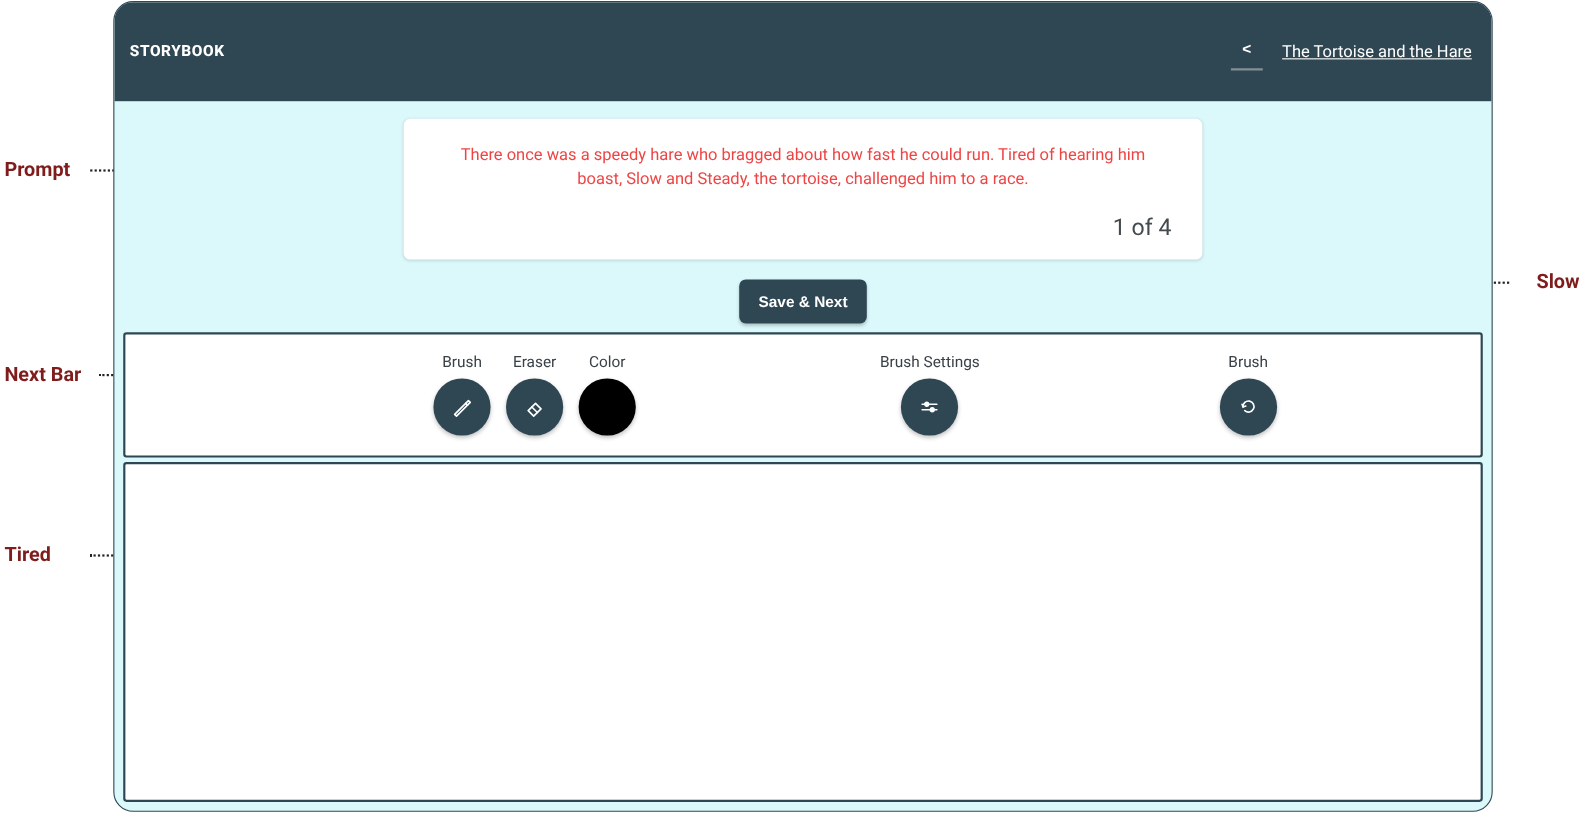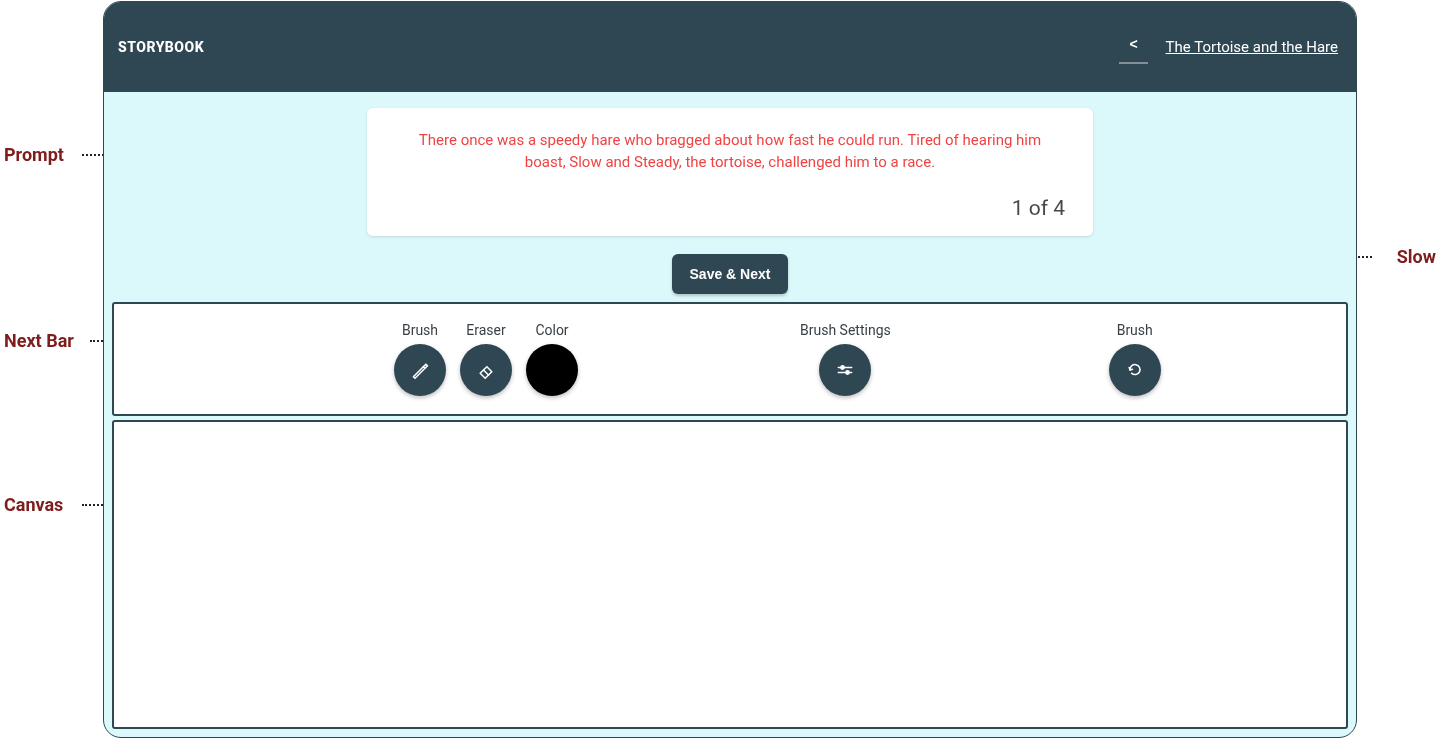--- a/index.html
+++ b/index.html
@@ -216,21 +216,21 @@
 <div class="dots-line" style="left:805px; top:256px; width:567px;"></div>
 <div class="ring" style="left:787px; top:247px;"></div>
 
 <div class="ext-label left" style="top:330px;">
   <span>Next Bar</span>
 </div>
 <div class="dots-line" style="left:90px; top:340px; width:228px;"></div>
 <div class="ring" style="left:318px; top:331px;"></div>
 
 <div class="ext-label left" style="top:494px;">
-  <span>Canvas</span>
+  <span>Tired</span>
 </div>
 <div class="dots-line" style="left:82px; top:504px; width:176px;"></div>
 <div class="ring" style="left:256px; top:495px;"></div>
 
 <div class="app">
 
   <div class="header">
     <div class="brand">STORYBOOK</div>
     <div class="crumb-wrap">
       <button class="back-chip">

